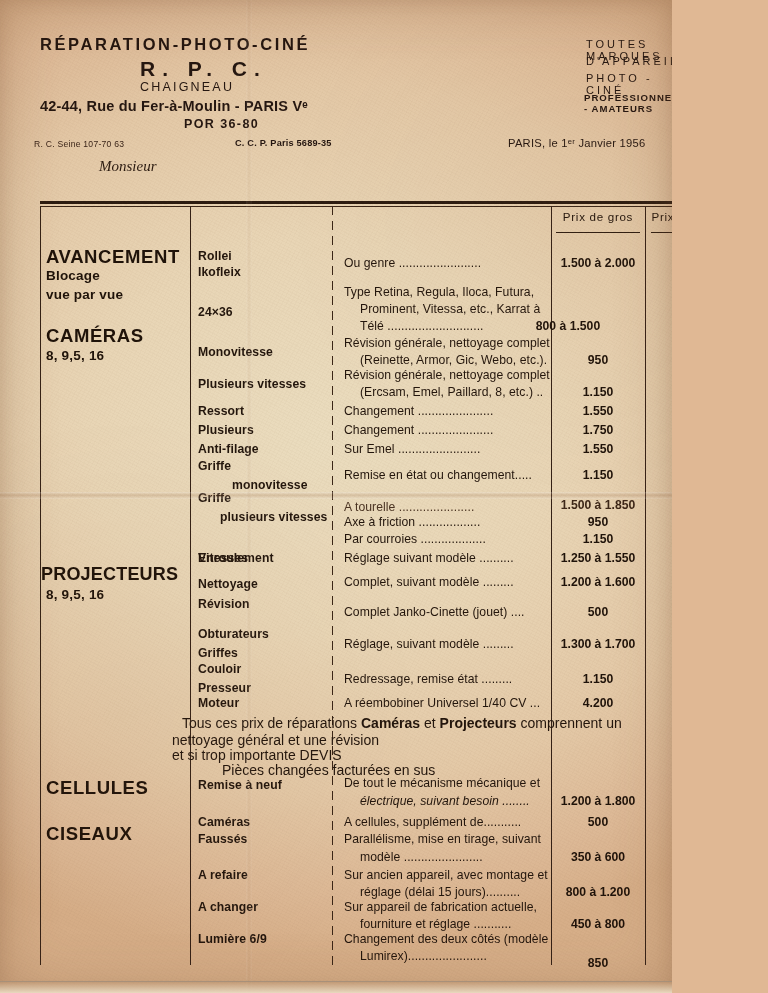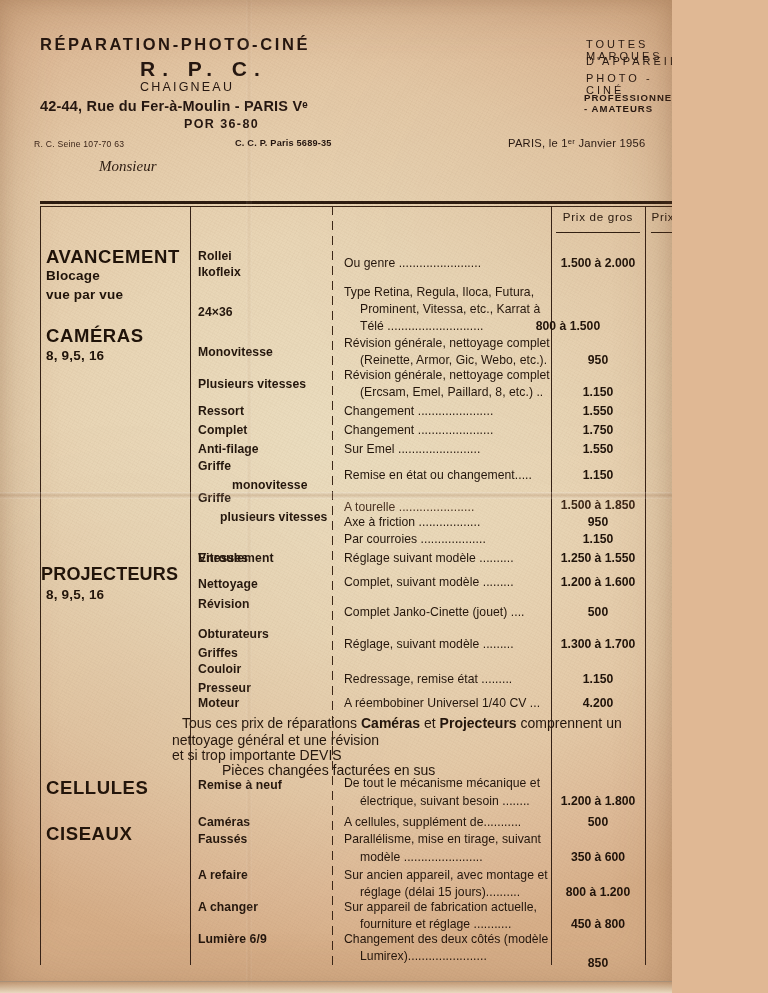--- a/index.html
+++ b/index.html
@@ -147,21 +147,21 @@
 
     <div class="it" style="left:198px;top:377px;">Plusieurs vitesses</div>
     <div class="ds" style="left:344px;top:368px;">Révision générale, nettoyage complet</div>
     <div class="ds" style="left:360px;top:385px;">(Ercsam, Emel, Paillard, 8, etc.) ..</div>
     <div class="pr" style="left:551px;top:385px;width:94px;">1.150</div>
 
     <div class="it" style="left:198px;top:404px;">Ressort</div>
     <div class="ds" style="left:344px;top:404px;">Changement ......................</div>
     <div class="pr" style="left:551px;top:404px;width:94px;">1.550</div>
 
-    <div class="it" style="left:198px;top:423px;">Complet</div>
+    <div class="it" style="left:198px;top:423px;">Plusieurs</div>
     <div class="ds" style="left:344px;top:423px;">Changement ......................</div>
     <div class="pr" style="left:551px;top:423px;width:94px;">1.750</div>
 
     <div class="it" style="left:198px;top:442px;">Anti-filage</div>
     <div class="ds" style="left:344px;top:442px;">Sur Emel ........................</div>
     <div class="pr" style="left:551px;top:442px;width:94px;">1.550</div>
 
     <div class="it" style="left:198px;top:459px;">Griffe</div>
     <div class="it" style="left:232px;top:478px;">monovitesse</div>
     <div class="ds" style="left:344px;top:468px;">Remise en état ou changement.....</div>
@@ -208,21 +208,21 @@
 
     <div class="note" style="left:182px;top:714px;width:520px;">
       <span>Tous ces prix de réparations </span><b>Caméras</b><span> et </span><b>Projecteurs</b><span> comprennent un</span>
     </div>
     <div class="note" style="left:172px;top:731px;">nettoyage général et une révision</div>
     <div class="note" style="left:172px;top:746px;">et si trop importante DEVIS</div>
     <div class="note" style="left:222px;top:761px;">Pièces changées facturées en sus</div>
 
     <div class="it" style="left:198px;top:778px;">Remise à neuf</div>
     <div class="ds" style="left:344px;top:776px;">De tout le mécanisme mécanique et</div>
-    <div class="ds" style="left:360px;top:794px;">électrique, suivant besoin ........</div>
+    <div class="ds" style="left:360px;top:794px;font-style:italic;">électrique, suivant besoin ........</div>
     <div class="pr" style="left:551px;top:794px;width:94px;">1.200 à 1.800</div>
 
     <div class="it" style="left:198px;top:815px;">Caméras</div>
     <div class="ds" style="left:344px;top:815px;">A cellules, supplément de...........</div>
     <div class="pr" style="left:551px;top:815px;width:94px;">500</div>
 
     <div class="it" style="left:198px;top:832px;">Faussés</div>
     <div class="ds" style="left:344px;top:832px;">Parallélisme, mise en tirage, suivant</div>
     <div class="ds" style="left:360px;top:850px;">modèle .......................</div>
     <div class="pr" style="left:551px;top:850px;width:94px;">350 à 600</div>

